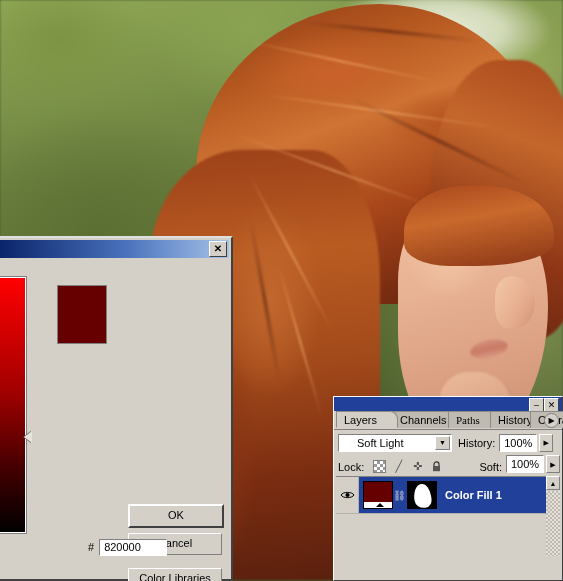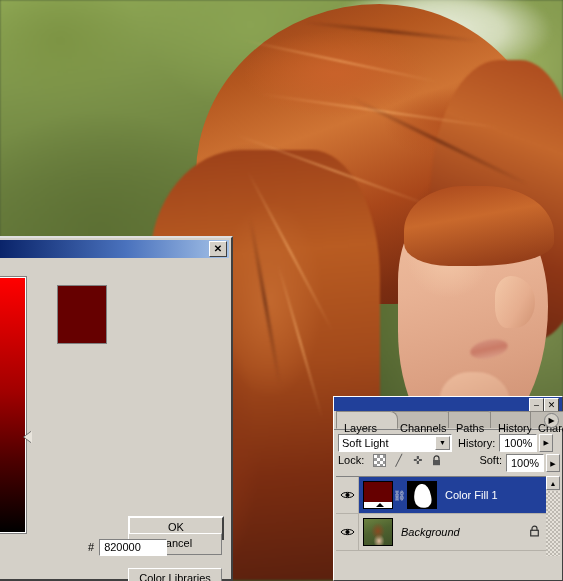--- a/index.html
+++ b/index.html
@@ -98,21 +98,21 @@
   #gradStrip{position:absolute;left:-6px;top:276px;width:33px;height:258px;
     background:#fff;border:1px solid #808080;box-sizing:border-box;padding:1px;}
   #gradInner{width:100%;height:100%;background:linear-gradient(180deg,#ff0000 0%,#a10000 45%,#4d0000 72%,#000000 100%);}
   #gradMarker{position:absolute;left:24px;top:431px;width:0;height:0;
     border-top:6px solid transparent;border-bottom:6px solid transparent;border-right:8px solid #e8e4dc;
     filter:drop-shadow(-1px 0 0 #555);}
 
   #swatch{position:absolute;left:57px;top:285px;width:50px;height:59px;
     border:1px solid #808080;box-sizing:border-box;background:#660000;}
 
-  #btnOK{position:absolute;left:130px;top:278px;width:92px;height:20px;line-height:18px;
+  #btnOK{position:absolute;left:130px;top:266px;width:92px;height:20px;line-height:18px;
     border-width:2px;border-color:#fff #404040 #404040 #fff;}
   #btnCancel{position:absolute;left:130px;top:295px;width:92px;height:20px;line-height:18px;}
   #btnLib{position:absolute;left:130px;top:330px;width:92px;height:20px;line-height:18px;}
 
   #hexRow{position:absolute;left:88px;top:537px;height:20px;display:flex;align-items:center;}
   #hexRow .hsh{font-size:11px;margin-right:5px;}
   #hexBox{width:68px;height:17px;background:#fff;border:1px solid;border-color:#808080 #fff #fff #808080;
     box-sizing:border-box;font-size:11px;line-height:15px;padding-left:4px;color:#000;}
 
   
@@ -120,40 +120,40 @@
     background:#d4d0c8;border:1px solid;border-color:#fff #404040 #404040 #fff;box-sizing:border-box;}
   #lpTitle{height:14px;background:#21409a;position:relative;}
   #lpTitle .tbtn{position:absolute;top:1px;width:13px;height:12px;background:#d4d0c8;
     border:1px solid;border-color:#fff #404040 #404040 #fff;display:flex;align-items:center;justify-content:center;
     font-size:9px;line-height:1;color:#000;cursor:default;}
   #lpMin{right:18px;}
   #lpClose{right:3px;}
 
   #lpTabs{height:18px;position:relative;background:#d4d0c8;border-bottom:1px solid #808080;}
   .tab{position:absolute;top:0;height:17px;font-size:11px;color:#000;line-height:17px;
-    padding:8px 7px;background:#bfbbb3;border:1px solid #8d8a84;border-bottom:none;
+    padding:0 7px;background:#bfbbb3;border:1px solid #8d8a84;border-bottom:none;
     border-radius:0 8px 0 0;box-sizing:border-box;cursor:default;white-space:nowrap;}
   .tab.active{background:#d4d0c8;color:#000;z-index:9;border-bottom:1px solid #d4d0c8;}
   #tabMenu{position:absolute;right:3px;top:2px;width:13px;height:13px;border-radius:50%;
     background:#d4d0c8;border:1px solid #808080;display:flex;align-items:center;justify-content:center;
     font-size:8px;line-height:1;cursor:default;}
 
   #blendRow{position:absolute;left:4px;top:36px;width:222px;height:19px;display:flex;align-items:center;}
   #blendSel{width:114px;height:18px;background:#fff;border:1px solid;border-color:#808080 #fff #fff #808080;
-    box-sizing:border-box;font-size:11px;line-height:16px;padding-left:3px;position:relative;color:#000;cursor:default;}
+    box-sizing:border-box;font-size:11px;line-height:16px;padding-left:18px;position:relative;color:#000;cursor:default;}
   #blendArrow{position:absolute;right:1px;top:1px;width:15px;height:14px;background:#d4d0c8;
     border:1px solid;border-color:#fff #808080 #808080 #fff;box-sizing:border-box;
     display:flex;align-items:center;justify-content:center;font-size:7px;line-height:1;}
   .miniLabel{font-size:11px;margin:0 4px 0 6px;color:#000;}
   .numBox{width:38px;height:18px;background:#fff;border:1px solid;border-color:#808080 #fff #fff #808080;
     box-sizing:border-box;font-size:11px;line-height:16px;text-align:center;color:#000;}
   .numArrow{width:14px;height:18px;background:#d4d0c8;border:1px solid;border-color:#fff #808080 #808080 #fff;
     box-sizing:border-box;display:flex;align-items:center;justify-content:center;font-size:7px;line-height:1;margin-left:2px;cursor:default;}
 
-  #lockRow{position:absolute;left:4px;top:57px;width:222px;height:19px;display:flex;align-items:flex-start;}
+  #lockRow{position:absolute;left:4px;top:57px;width:222px;height:19px;display:flex;align-items:flex-end;}
   #lockIcons{display:flex;align-items:center;gap:6px;margin-left:5px;}
   .licon{width:13px;height:13px;display:flex;align-items:center;justify-content:center;font-size:11px;
     line-height:1;color:#555;cursor:default;}
   #checkerIcon{background:
     linear-gradient(45deg,#999 25%,transparent 25%,transparent 75%,#999 75%),
     linear-gradient(45deg,#999 25%,#fff 25%,#fff 75%,#999 75%);
     background-size:6px 6px;background-position:0 0,3px 3px;border:1px solid #808080;box-sizing:border-box;}
 
   #layerList{position:absolute;left:2px;top:79px;width:212px;bottom:24px;background:#d4d0c8;
     border-top:1px solid #808080;overflow:hidden;}
@@ -167,21 +167,21 @@
     border-left:4px solid transparent;border-right:4px solid transparent;border-bottom:4px solid #000;}
   #linkIcon{width:10px;text-align:center;font-size:10px;color:#ddd;flex:0 0 auto;}
   #maskThumb{background:#000;position:relative;overflow:hidden;}
   #maskShape{position:absolute;left:6px;top:2px;width:17px;height:24px;background:#fff;
     border-radius:52% 44% 38% 56%/60% 56% 34% 36%;transform:rotate(-8deg);}
   #bgThumb{background:
     radial-gradient(ellipse 10px 12px at 14px 12px,#8a4a22 0%,rgba(138,74,34,0) 70%),
     radial-gradient(ellipse 8px 10px at 15px 22px,#e0b99c 0%,rgba(224,185,156,0) 70%),
     linear-gradient(160deg,#6d8240 0%,#4f6330 45%,#3f5128 100%);}
   .lname{font-size:11px;margin-left:8px;color:#000;}
-  .lname.selname{color:#fff;font-weight:normal;}
+  .lname.selname{color:#fff;font-weight:bold;}
   .lname.italic{font-style:italic;}
   #bgLock{position:absolute;right:8px;font-size:10px;color:#333;}
 
   #lpScroll{position:absolute;right:2px;top:79px;width:14px;bottom:24px;background:#d4d0c8;}
   #lpScrollTrack{position:absolute;left:0;top:15px;right:0;bottom:0;
     background:
       linear-gradient(45deg,#bdb9b1 25%,transparent 25%,transparent 75%,#bdb9b1 75%),
       linear-gradient(45deg,#bdb9b1 25%,#e6e2da 25%,#e6e2da 75%,#bdb9b1 75%);
     background-size:4px 4px;background-position:0 0,2px 2px;}
   #lpScrollUp{position:absolute;left:0;top:0;width:14px;height:14px;background:#d4d0c8;
@@ -240,21 +240,21 @@
 
 <div id="layers">
   <div id="lpTitle">
     <div class="tbtn" id="lpMin">–</div>
     <div class="tbtn" id="lpClose">✕</div>
   </div>
 
   <div id="lpTabs">
     <div class="tab active" style="left:2px;width:62px;">Layers</div>
     <div class="tab" style="left:58px;width:62px;">Channels</div>
-    <div class="tab" style="left:114px;width:48px;">Paths</div>
+    <div class="tab" style="left:114px;width:48px;font-family:Liberation Serif, serif;">Paths</div>
     <div class="tab" style="left:156px;width:54px;">History</div>
     <div class="tab" style="left:196px;width:62px;">Character</div>
     <div id="tabMenu">▶</div>
   </div>
 
   <div id="blendRow">
     <div id="blendSel">
       <span>Soft Light</span>
       <span id="blendArrow">▼</span>
     </div>
@@ -290,35 +290,19 @@
         </svg>
       </span>
       <span class="thumb" id="fillThumb"></span>
       <span id="linkIcon">⛓</span>
       <span class="thumb" id="maskThumb">
         <span id="maskShape"></span>
       </span>
       <span class="lname selname">Color Fill 1</span>
     </div>
 
-    <div class="layerRow">
-      <span class="eye">
-        <svg width="15" height="10" viewBox="0 0 15 10">
-          <path d="M1 5C3 1.5 12 1.5 14 5 12 8.5 3 8.5 1 5Z" fill="none" stroke="#000" stroke-width="1"></path>
-          <circle cx="7.5" cy="5" r="2.1" fill="#000"></circle>
-        </svg>
-      </span>
-      <span class="thumb" id="bgThumb"></span>
-      <span class="lname italic">Background</span>
-      <span id="bgLock">
-        <svg width="11" height="12" viewBox="0 0 11 12">
-          <path d="M3 5.5V3.6a2.5 2.5 0 0 1 5 0V5.5" fill="none" stroke="#333" stroke-width="1.2"></path>
-          <rect x="1.7" y="5.3" width="7.6" height="5.6" fill="none" stroke="#333" stroke-width="1.2"></rect>
-        </svg>
-      </span>
-    </div>
   </div>
 
   <div id="lpScroll">
     <div id="lpScrollUp">▲</div>
     <div id="lpScrollTrack"></div>
   </div>
 </div>
 
 </body></html>

